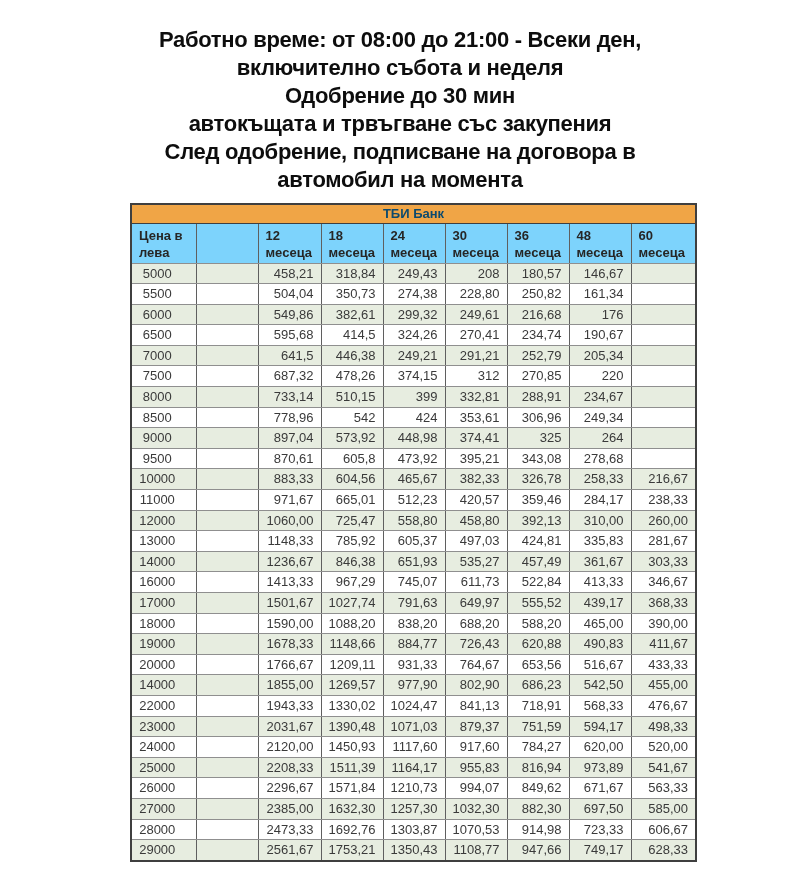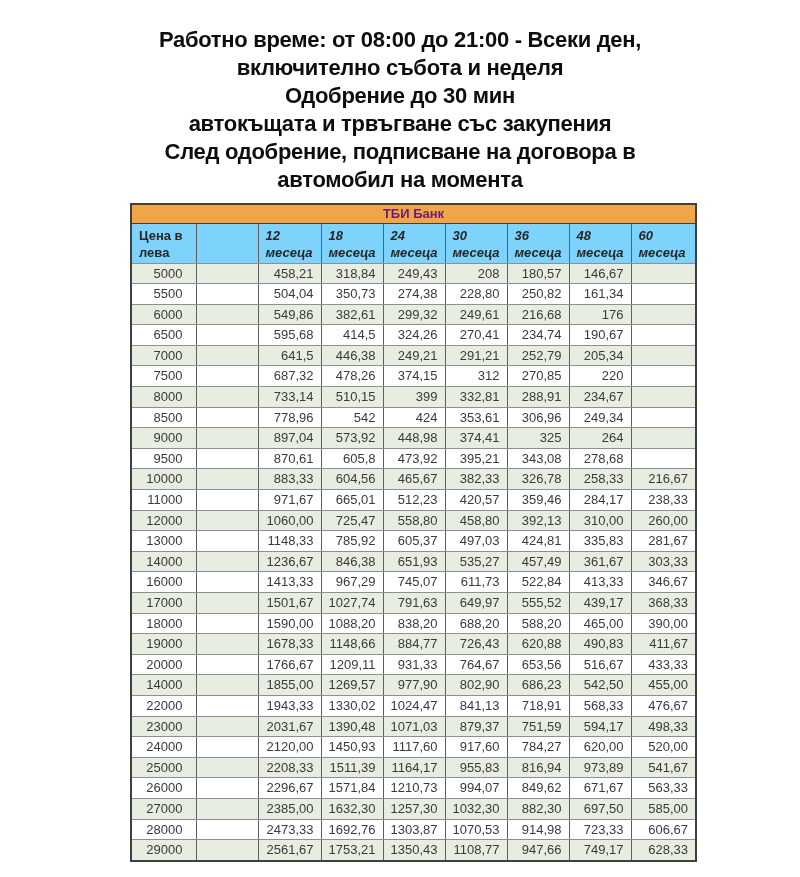--- a/index.html
+++ b/index.html
@@ -30,33 +30,33 @@
   .price-table th,.price-table td{
     border-top:1px solid var(--border-light);
     border-bottom:1px solid var(--border-light);
     border-left:1px solid var(--border-mid);
     border-right:1px solid var(--border-mid);
     overflow:hidden;white-space:nowrap;
   }
   th.banner{
     background:var(--banner-orange);
     height:19px;text-align:center;vertical-align:middle;
-    font-size:13px;font-weight:bold;color:#701a75;
+    font-size:13px;font-weight:bold;color:#0c4a6e;
     border-bottom:1px solid var(--border-dark);
     white-space:nowrap;
   }
   .head-row th{
     height:40px;background:#7dd3fc;vertical-align:top;
     text-align:left;font-weight:bold;color:#262626;
     font-size:13px;line-height:17px;padding:3px 2px 0 7px;
     white-space:normal;
   }
-  .head-row th .blk{display:block;font-style:italic;}
+  .head-row th .blk{display:block;}
   tbody td{height:19.6px;line-height:19.6px;vertical-align:middle;}
-  tbody td.price{text-align:right;padding-right:13px;margin-left:32px;}
+  tbody td.price{text-align:center;padding-right:13px;margin-left:32px;}
   tbody td.val{text-align:right;padding-right:7px;}
   tbody td.empty{padding:0;}
   tbody tr:nth-child(odd){background:var(--row-green);}
   tbody tr:nth-child(even){background:#ffffff;}
 </style>
 </head>
 <body>
 
 <div class="page">
   <div class="title-block">

